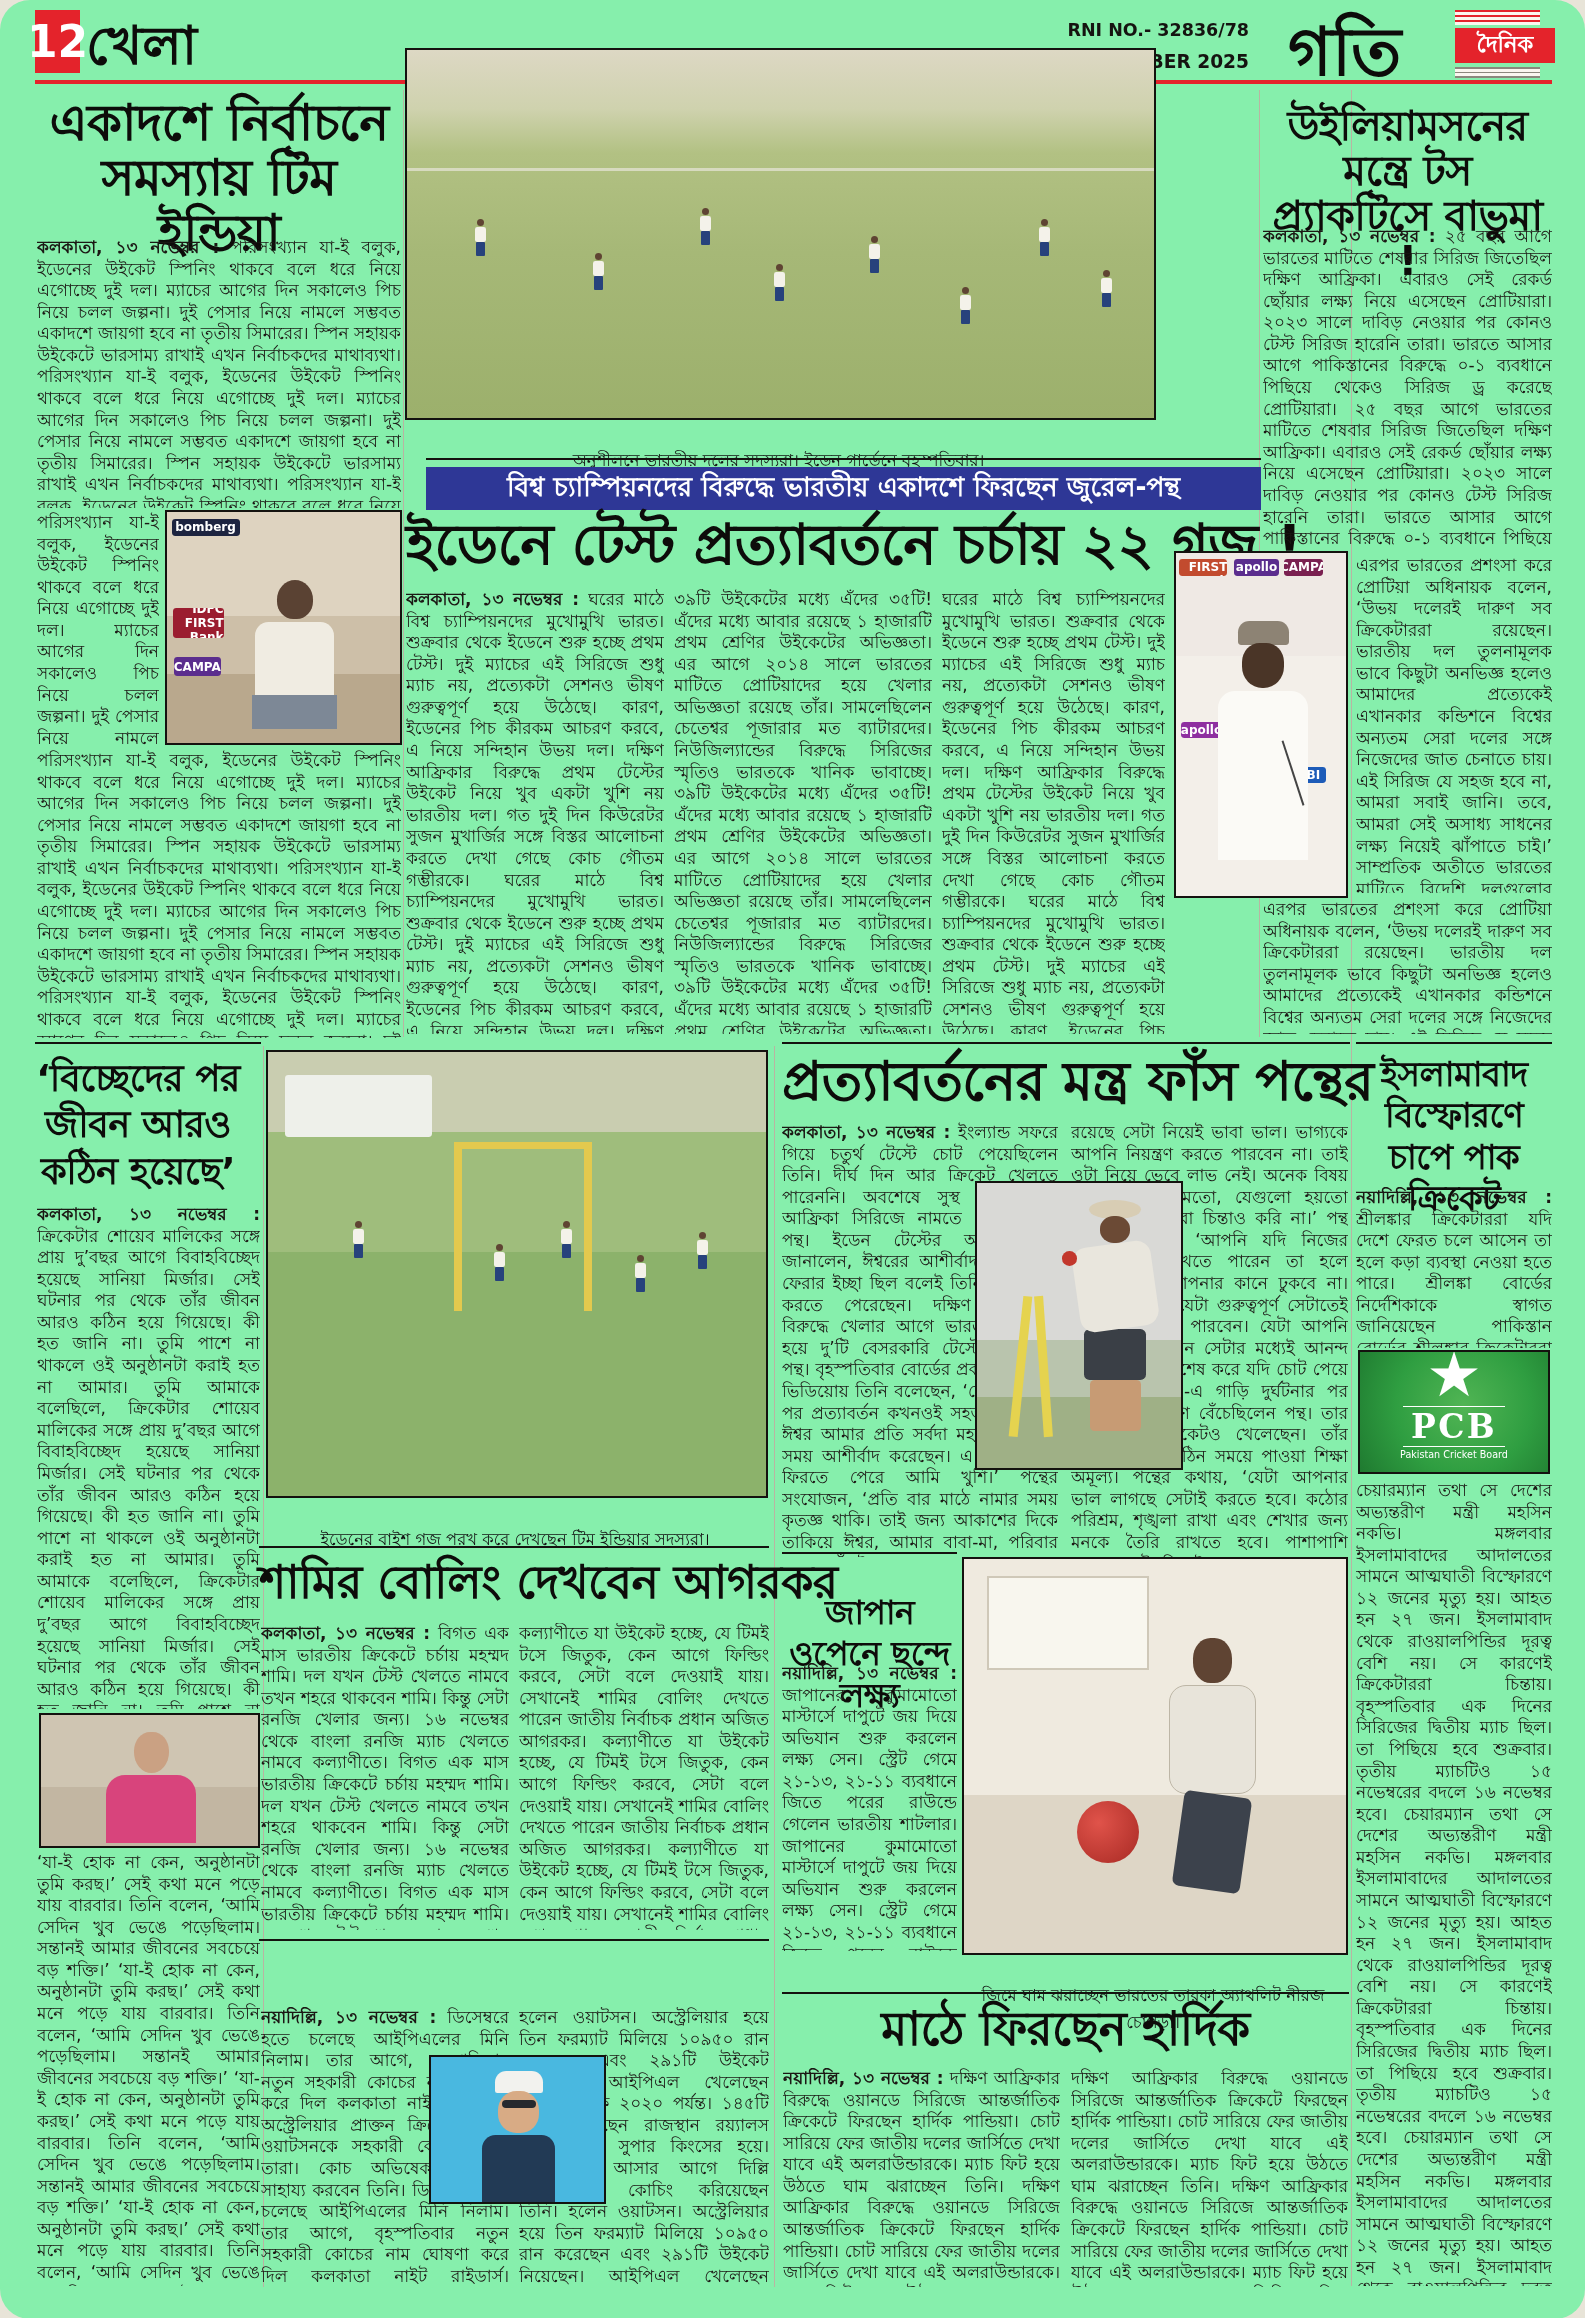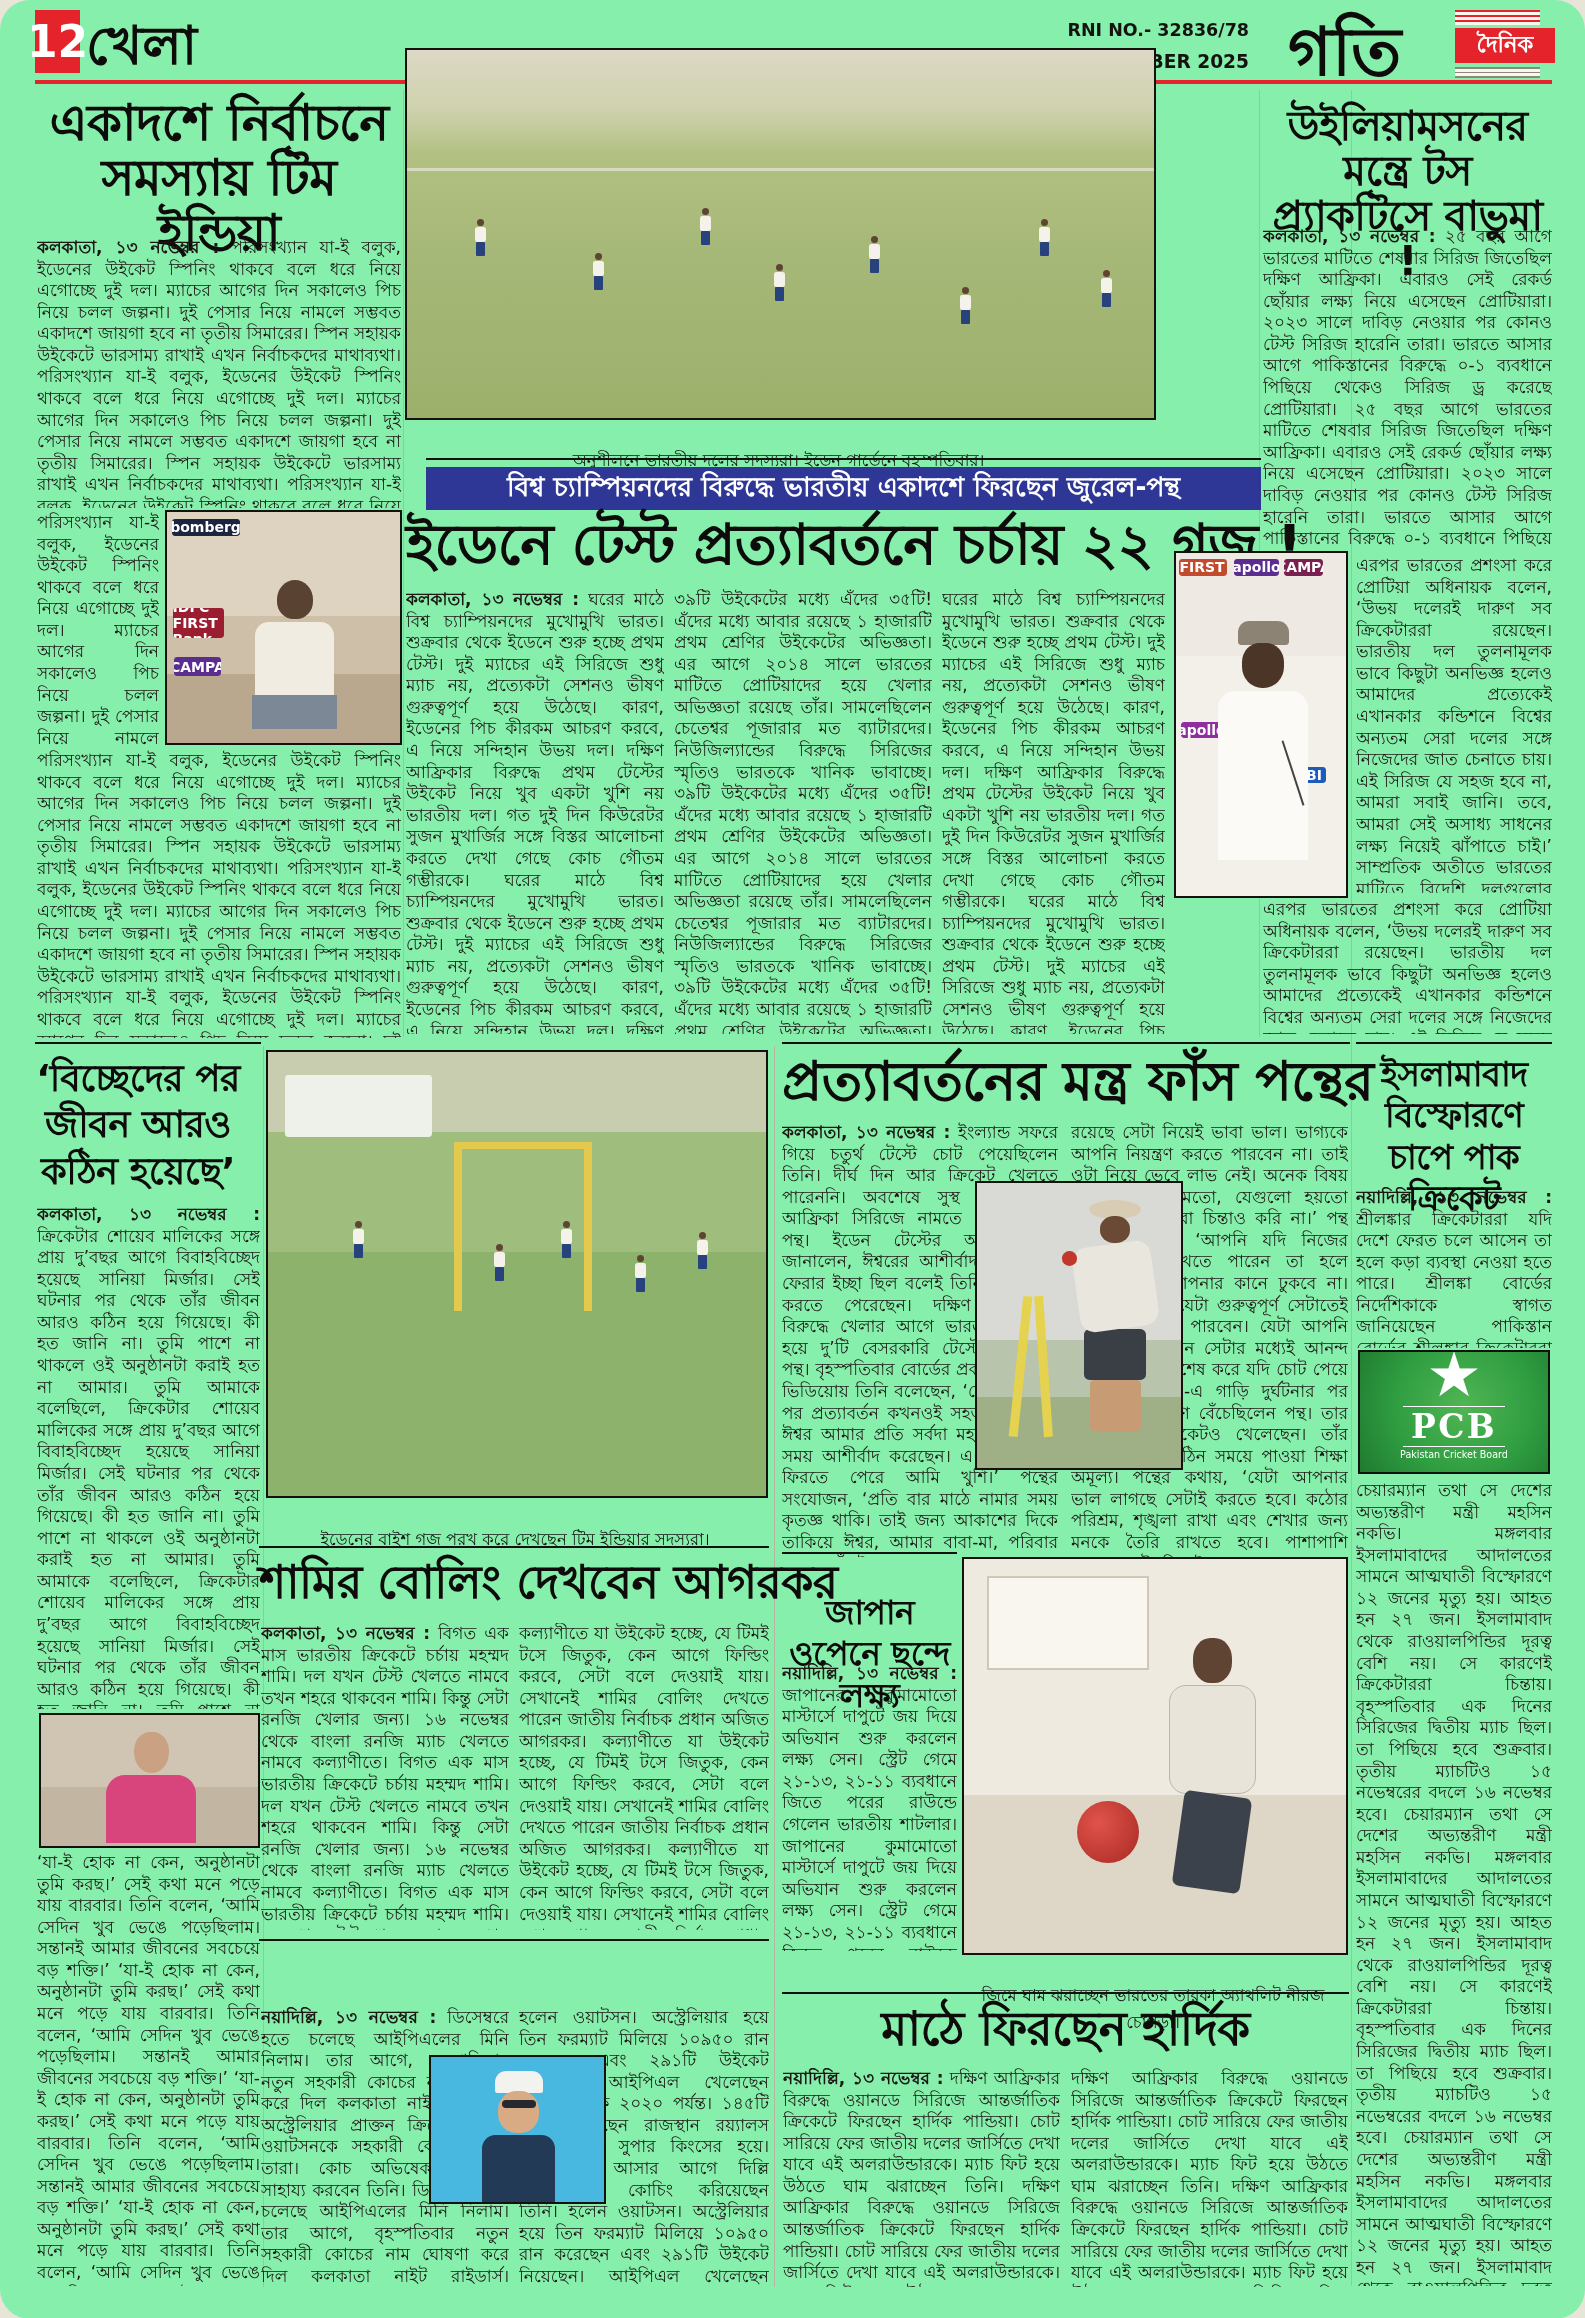--- a/index.html
+++ b/index.html
@@ -12,22 +12,22 @@
   .dl{font-weight:bold;}
   .cap{font-size:16.4px;text-align:center;font-weight:500;color:#111;margin-top:26px;}
   .vrule{position:absolute;width:1.1px;background:#b9b4a2;}
   .hrule{position:absolute;height:2.3px;background:#14120f;}
   .redrule{position:absolute;height:4px;background:#e4232b;}
   .photo{position:absolute;border:2.3px solid #14120f;overflow:hidden;background:#cfcabb;}
   .fig{position:absolute;}
   .fig .head{width:7.3px;height:7.3px;border-radius:50%;background:#5f4433;margin:0 auto;}
   .fig .torso{width:10.7px;height:15px;background:#f4f2ea;border-radius:2.3px;margin:1.1px auto 0;}
   .fig .legs{width:8.5px;height:13.5px;background:#27427c;margin:0 auto;border-radius:1.1px;}
-  .chip{position:absolute;border-radius:3.4px;color:#fff;font-size:14px;font-weight:bold;
-        display:flex;align-items:center;justify-content:center;overflow:hidden;}
+  .chip{position:absolute;border-radius:3.4px;color:#fff;font-size:12px;font-weight:bold;
+        display:flex;align-items:center;justify-content:center;overflow:hidden;text-align:right;}
 </style>
 </head>
 <body>
 
 <div class="page">
 
   <div class="abs" style="left:35px;top:10px;width:45px;height:63px;background:#e4232b;display:flex;align-items:center;justify-content:center;">
     <span style="color:#fff;font-size:44px;font-weight:bold;">12</span>
   </div>
   <div class="abs" style="left:86px;top:4.5px;font-size:53px;font-weight:bold;color:#0d0c0a;">খেলা</div>

